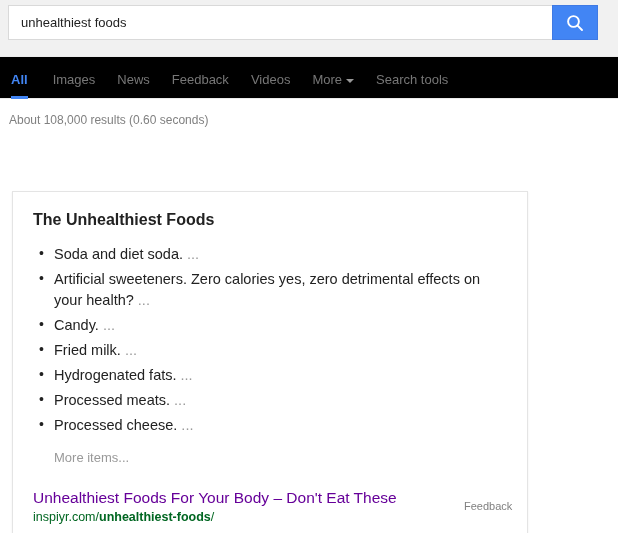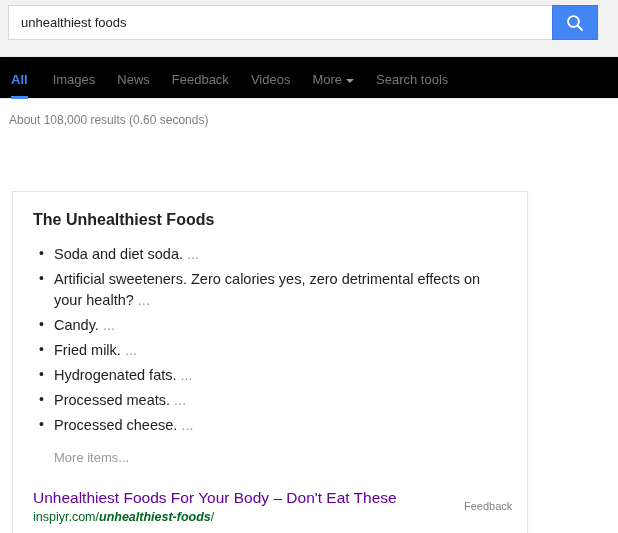--- a/index.html
+++ b/index.html
@@ -167,21 +167,21 @@
     text-decoration: none;
     margin: 22px 0 2px 0;
     line-height: 20px;
     cursor: pointer;
   }
   #source-url {
     font-size: 12.5px;
     color: #006621;
     line-height: 15px;
   }
-  #source-url b { font-weight: bold; font-style: italic; }
+  #source-url b { font-weight: bold; }
 
   #feedback {
     position: absolute;
     left: 464px;
     top: 500px;
     font-size: 11px;
     color: #808080;
     cursor: pointer;
   }
 </style>

